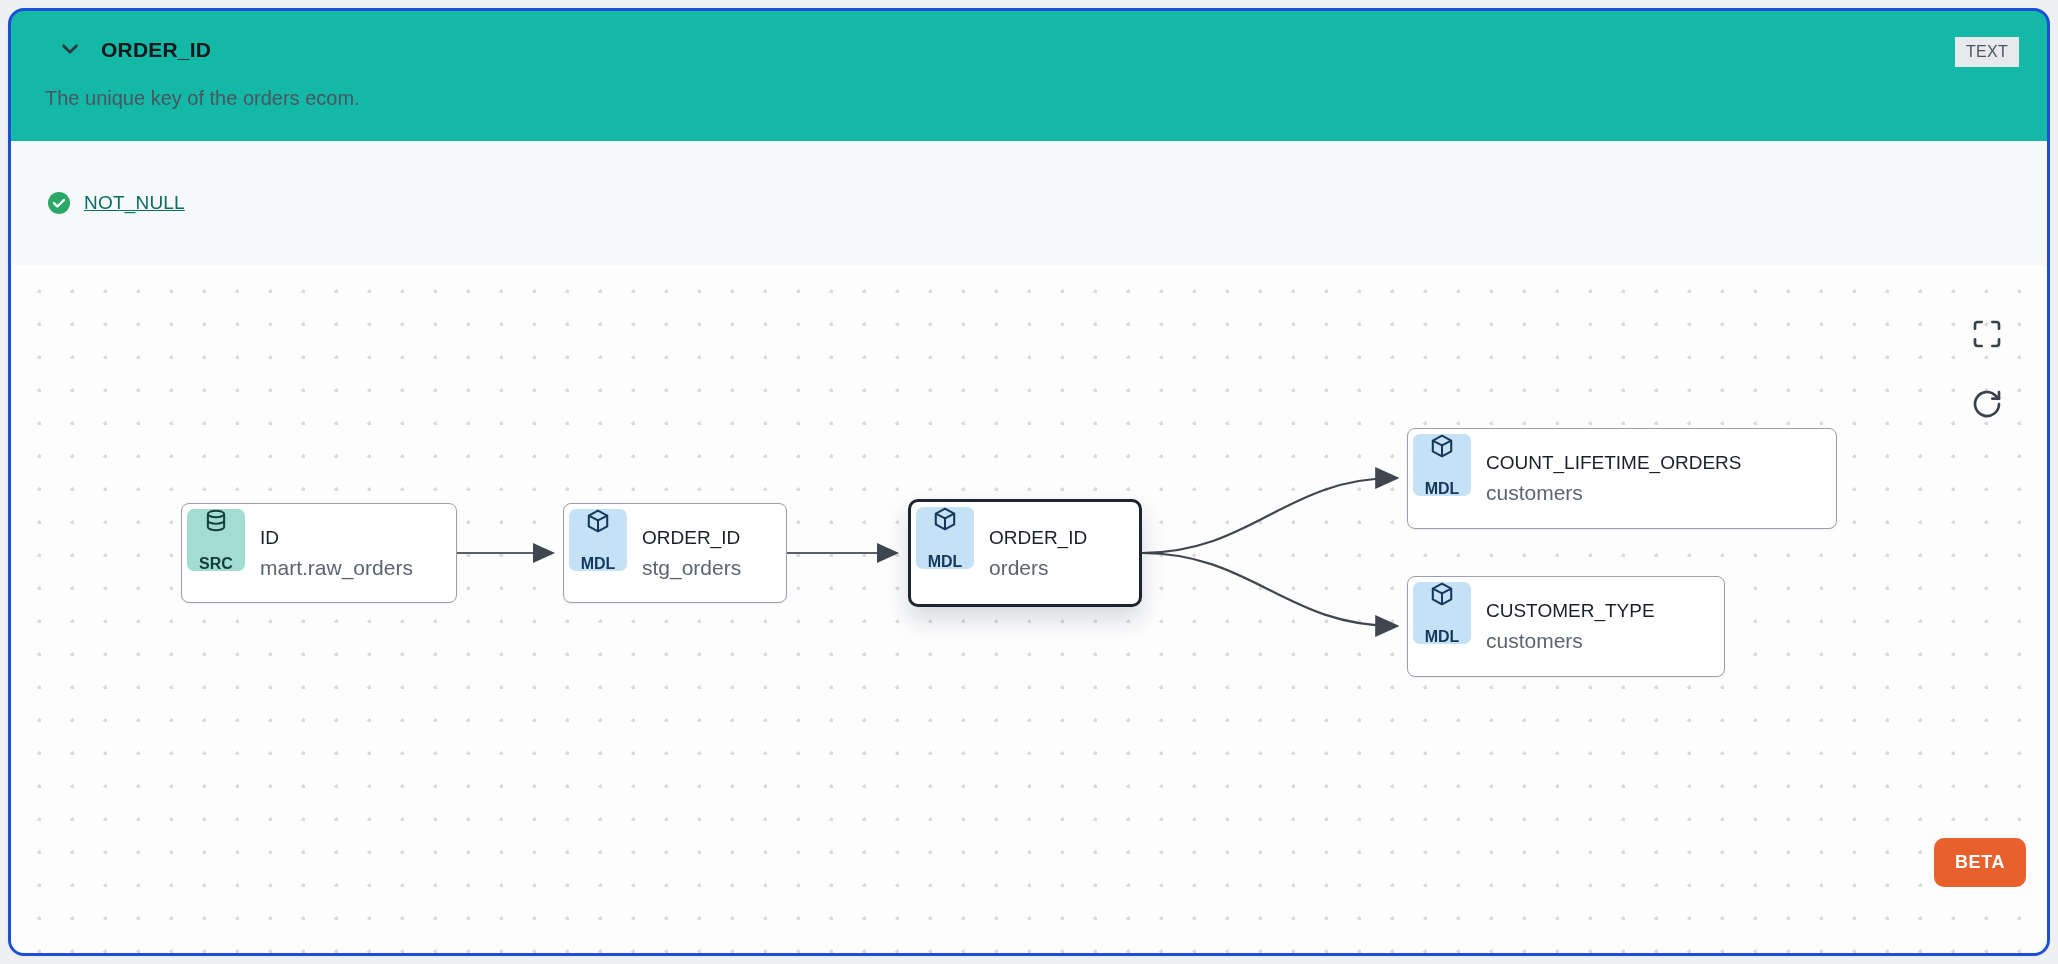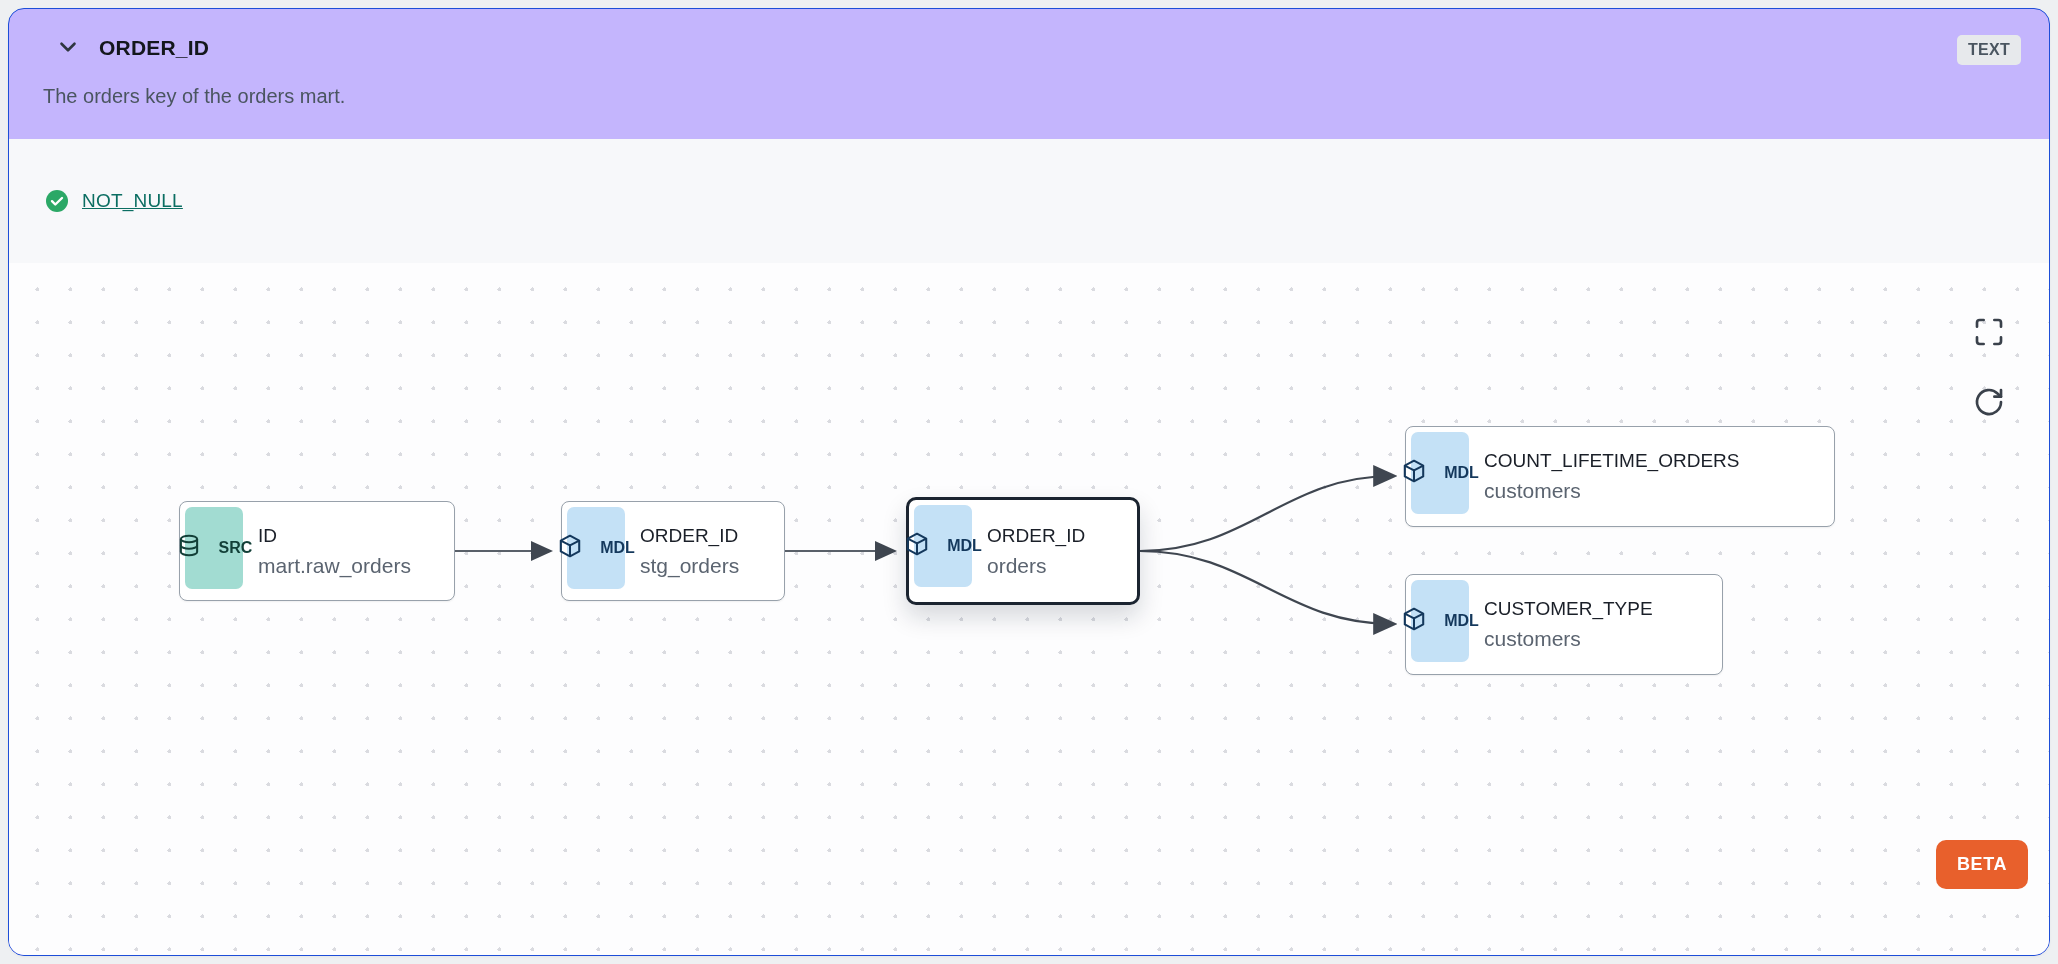--- a/index.html
+++ b/index.html
@@ -1,54 +1,54 @@
 <!DOCTYPE html>
 <html><head>
 <meta charset="utf-8">
 <style>
   * { margin:0; padding:0; box-sizing:border-box; }
   html,body { width:2058px; height:964px; overflow:hidden;
     font-family:"Liberation Sans","DejaVu Sans",sans-serif; background:#eef0f2; }
 
   .card { position:absolute; left:8px; top:8px; width:2042px; height:948px;
-    background:#c4b5fd; border:1px solid #1d4ed8; border-radius:16px;
+    background:#14b8a6; border:3px solid #1d4ed8; border-radius:16px;
     overflow:hidden; display:flex; flex-direction:column;
     box-shadow:0 1px 3px rgba(0,0,0,.04); }
 
   
   .header-wrap { padding:24px 28px 0 44px; height:130px; position:relative; }
   .title-row { display:flex; align-items:center; gap:16px; }
   .chevron-btn { width:30px; height:30px; border:none; background:transparent;
     cursor:pointer; display:flex; align-items:center; justify-content:center; }
   .page-title { font-size:21px; font-weight:700; color:#14171c; letter-spacing:.2px; }
   .type-badge { position:absolute; right:28px; top:26px; background:#e7e9ec;
-    color:#4a5560; font-size:16px; font-weight:700; padding:6px 11px;
-    border-radius:5px; letter-spacing:.3px; }
+    color:#4a5560; font-size:16px; font-weight:400; padding:6px 11px;
+    border-radius:0; letter-spacing:.3px; }
   .description { margin-top:22px; margin-left:-10px; font-size:20px; color:#4a5560; }
 
   
   .tests { height:124px; background:#f7f8fa; display:flex; flex-direction:column;
     justify-content:center; gap:24px; padding-left:36px; }
   .test-row { display:flex; align-items:center; gap:13px; }
   .check-circle { width:24px; height:24px; flex:0 0 24px; }
   .test-link { font-size:19px; font-weight:500; color:#0b6e62;
     text-decoration:underline; cursor:pointer; letter-spacing:.2px; }
 
   
   .graph { position:relative; flex:1; background:#fdfdfe;
     background-image:radial-gradient(#dadbe0 2px, transparent 2px);
     background-size:33px 33px; background-position:12px 10px; }
   .edges { position:absolute; left:0; top:0; }
 
   .node { position:absolute; background:#ffffff; border:1px solid #98a1ab;
     border-radius:8px; box-shadow:0 1px 2px rgba(0,0,0,.06); cursor:pointer; }
   .node.selected { border:3px solid #1b2430; border-radius:10px;
     box-shadow:0 12px 24px rgba(15,23,42,.16); }
-  .nbadge { position:absolute; left:5px; top:5px; width:58px; height:82px;
-    border-radius:7px; display:flex; align-items:center;
+  .nbadge { position:absolute; left:5px; top:5px; width:58px; height:62px;
+    border-radius:7px; display:flex; flex-direction:column; align-items:center;
     justify-content:center; gap:17px; }
   .nbadge.src { background:#a2dcd2; color:#123f37; }
   .nbadge.mdl { background:#c4e1f6; color:#14385c; }
   .nbadge .blabel { font-size:16px; font-weight:600; }
   .ntext { position:absolute; left:78px; top:0; bottom:0; right:12px;
     display:flex; flex-direction:column; justify-content:center; gap:7px; }
   .ntitle { font-size:19px; font-weight:500; color:#1a1f28; white-space:nowrap; }
   .nsub { font-size:21px; color:#5b6470; white-space:nowrap; }
 
   .graph-btn { position:absolute; width:36px; height:36px; border:none;
@@ -71,21 +71,21 @@
       <button class="chevron-btn">
         <span>
           <svg width="26" height="26" viewBox="0 0 24 24" fill="none">
             <path d="M6 9l6 6 6-6" stroke="#2f3640" stroke-width="2.4" stroke-linecap="round" stroke-linejoin="round"></path>
           </svg>
         </span>
       </button>
       <h1 class="page-title">ORDER_ID</h1>
     </div>
     <span class="type-badge">TEXT</span>
-    <p class="description">The orders key of the orders mart.</p>
+    <p class="description">The unique key of the orders ecom.</p>
   </div>
 
   <div class="tests">
     <div class="test-row">
       <span class="check-circle">
         <svg width="24" height="24" viewBox="0 0 24 24">
           <circle cx="12" cy="12" r="11" fill="#2ba866"></circle>
           <path d="M7 12.2l3.3 3.3L17 9" stroke="#ffffff" stroke-width="2.4" fill="none" stroke-linecap="round" stroke-linejoin="round"></path>
         </svg>
       </span>

